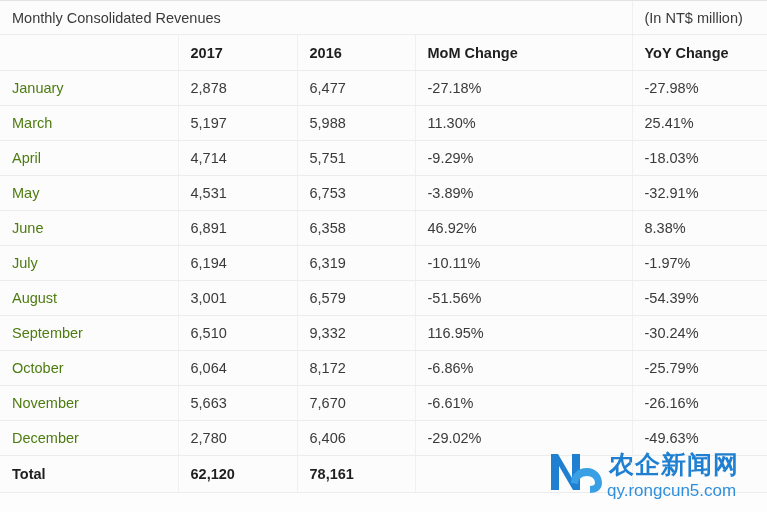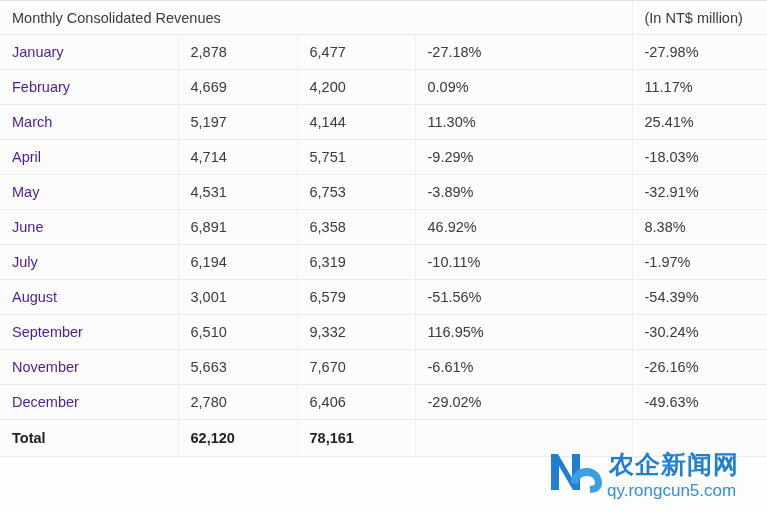--- a/index.html
+++ b/index.html
@@ -77,21 +77,21 @@
 
   
   tr.head-row td {
     height: 35px;
     font-weight: bold;
     color: #1f1f1f;
     font-size: 14.5px;
   }
 
   
-  tr.data-row td.month-cell { color: #4c1d95; }
+  tr.data-row td.month-cell { color: #4d7c0f; }
   tr.data-row td { color: #3a3a3a; }
 
   
   tr.total-row td {
     font-weight: bold;
     color: #1f1f1f;
     height: 36px;
     border-bottom: 1px solid #ececec;
   }
 
@@ -146,39 +146,39 @@
         <col class="c-mom">
         <col class="c-yoy">
     </colgroup>
     <tbody>
 
       <tr class="title-row">
         <td class="title-cell" colspan="4">Monthly Consolidated Revenues</td>
         <td class="unit-cell">(In NT$ million)</td>
       </tr>
 
+      <tr class="head-row">
+        <td></td>
+        <td>2017</td>
+        <td>2016</td>
+        <td>MoM Change</td>
+        <td>YoY Change</td>
+      </tr>
 
       <tr class="data-row">
         <td class="month-cell">January</td>
         <td>2,878</td>
         <td>6,477</td>
         <td>-27.18%</td>
         <td>-27.98%</td>
       </tr>
       <tr class="data-row">
-        <td class="month-cell">February</td>
-        <td>4,669</td>
-        <td>4,200</td>
-        <td>0.09%</td>
-        <td>11.17%</td>
-      </tr>
-      <tr class="data-row">
         <td class="month-cell">March</td>
         <td>5,197</td>
-        <td>4,144</td>
+        <td>5,988</td>
         <td>11.30%</td>
         <td>25.41%</td>
       </tr>
       <tr class="data-row">
         <td class="month-cell">April</td>
         <td>4,714</td>
         <td>5,751</td>
         <td>-9.29%</td>
         <td>-18.03%</td>
       </tr>
@@ -209,20 +209,27 @@
         <td>6,579</td>
         <td>-51.56%</td>
         <td>-54.39%</td>
       </tr>
       <tr class="data-row">
         <td class="month-cell">September</td>
         <td>6,510</td>
         <td>9,332</td>
         <td>116.95%</td>
         <td>-30.24%</td>
+      </tr>
+      <tr class="data-row">
+        <td class="month-cell">October</td>
+        <td>6,064</td>
+        <td>8,172</td>
+        <td>-6.86%</td>
+        <td>-25.79%</td>
       </tr>
       <tr class="data-row">
         <td class="month-cell">November</td>
         <td>5,663</td>
         <td>7,670</td>
         <td>-6.61%</td>
         <td>-26.16%</td>
       </tr>
       <tr class="data-row">
         <td class="month-cell">December</td>

